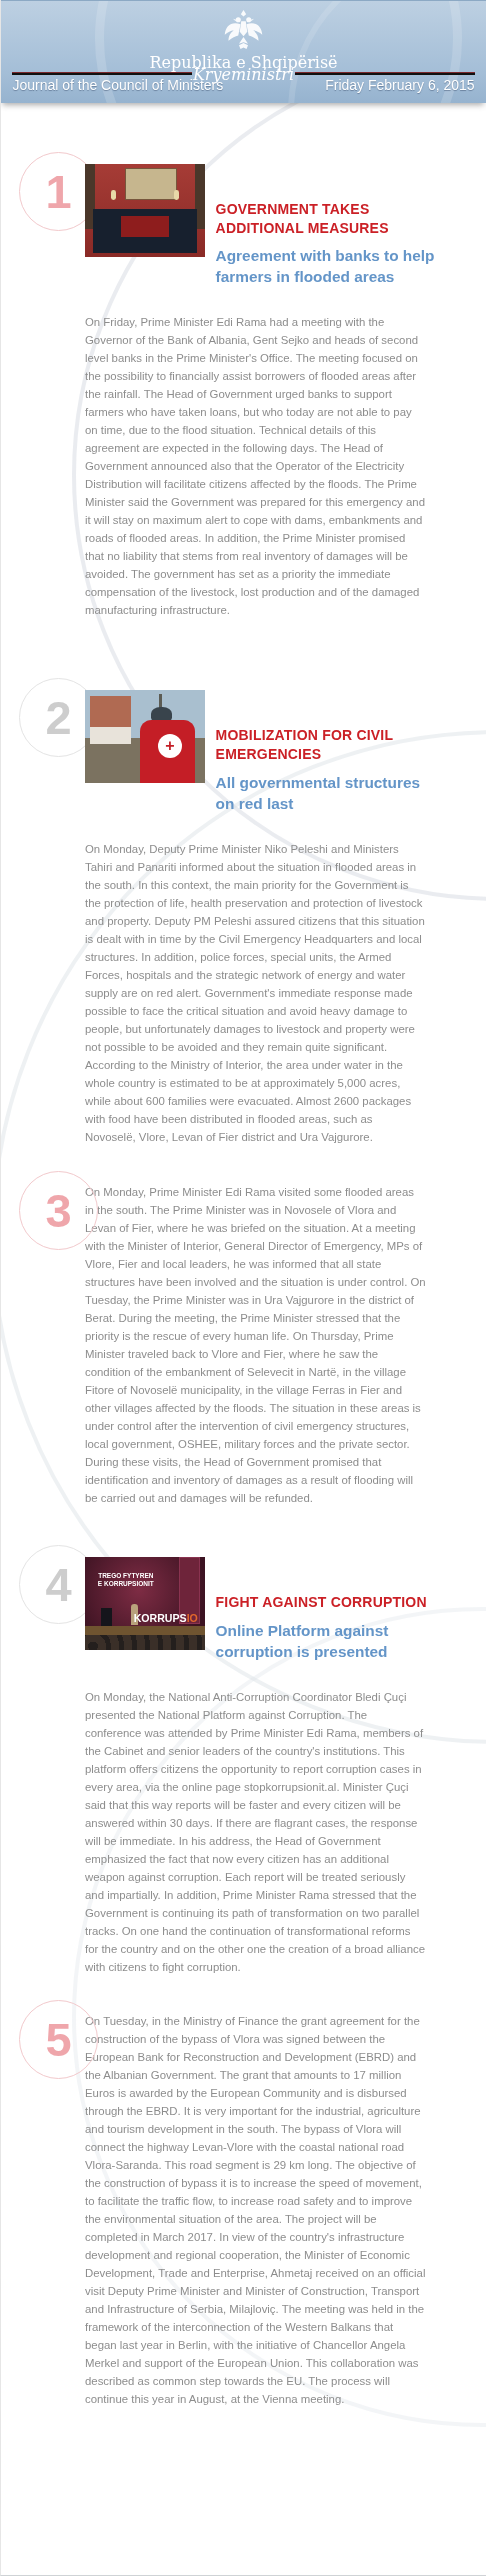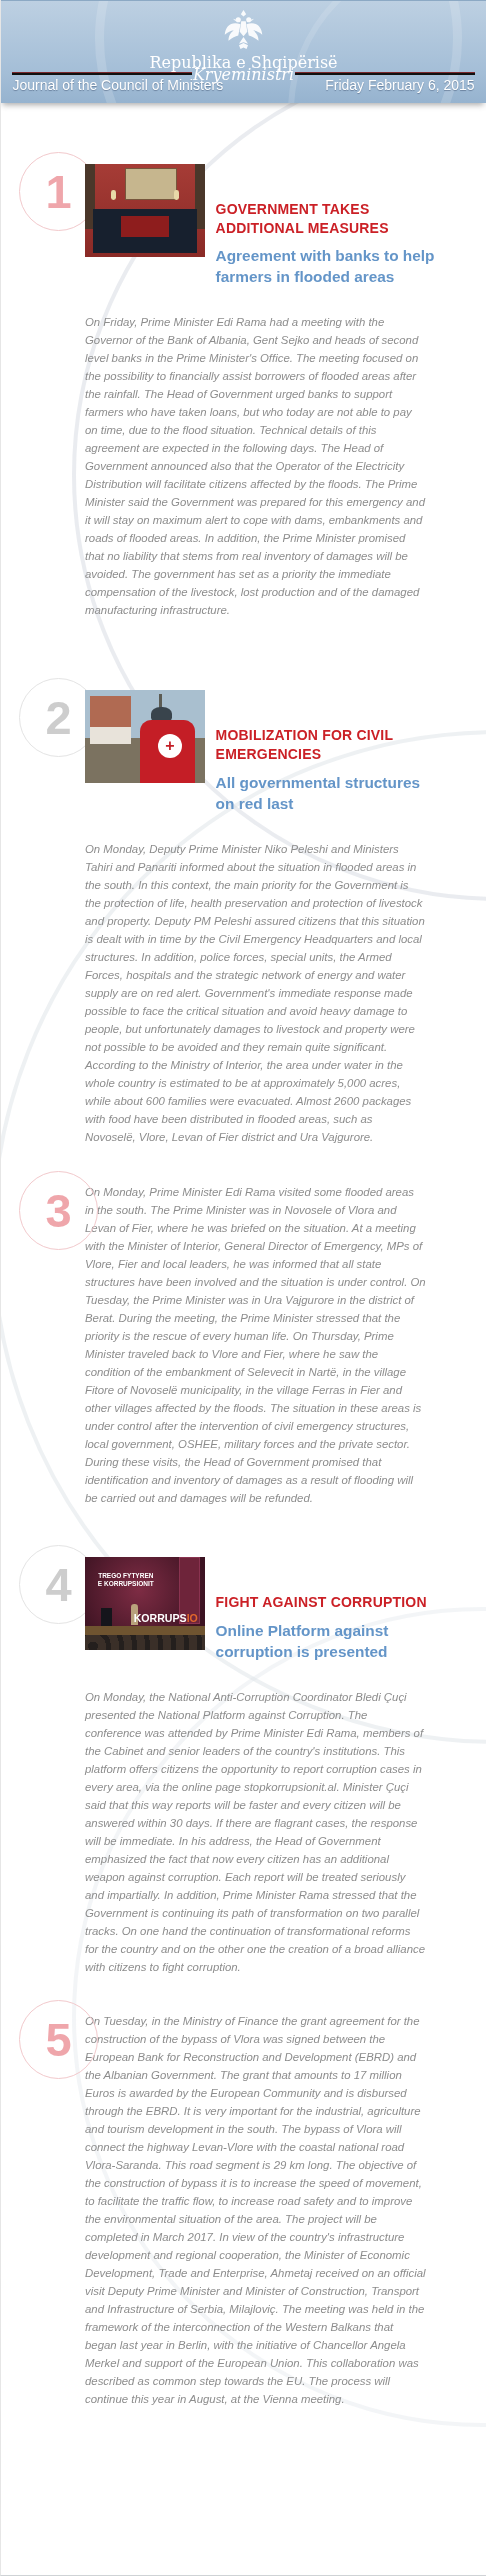--- a/index.html
+++ b/index.html
@@ -31,21 +31,21 @@
   .section{position:relative;padding-left:84px;padding-right:45px;}
   .num-circle{position:absolute;left:18px;top:-12px;width:77px;height:77px;border-radius:50%;
               display:flex;align-items:center;justify-content:center;font-size:47px;font-weight:bold;background:transparent;}
   .num-pink{border:1.2px solid #f2c9cc;color:#efa6ab;}
   .num-gray{border:1.2px solid #e4e4e4;color:#cdcdcd;}
   .media-row{display:flex;gap:10.6px;align-items:flex-start;}
   .photo{width:120px;height:93px;flex:0 0 120px;position:relative;overflow:hidden;}
   .heads{flex:1;min-width:0;margin-top:36px;}
   .h-red{color:#cb2026;font-size:14px;line-height:18.7px;font-weight:bold;letter-spacing:0.2px;}
   .h-blue{color:#6495c8;font-size:15.4px;line-height:21px;font-weight:bold;margin-top:8px;}
-  .body-par{width:341px;margin-top:26px;color:#8d8d8d;font-size:11.4px;line-height:18px;font-style:italic;}
+  .body-par{width:341px;margin-top:26px;color:#8d8d8d;font-size:11.4px;line-height:18px;}
   
   .ph1{background:linear-gradient(#a63c36,#8a2a26);}
   .ph1 .curt{position:absolute;top:0;bottom:30%;width:9.7px;background:#4a372a;}
   .ph1 .curt.l{left:0;} .ph1 .curt.r{right:0;}
   .ph1 .map{position:absolute;top:4px;left:33%;width:42%;height:32%;background:#c6b68e;border:1.6px solid #77563c;}
   .ph1 .sconce{position:absolute;top:28%;width:4.9px;height:9.7px;background:#e8d9a8;border-radius:2.4px;}
   .ph1 .table{position:absolute;left:7%;right:7%;bottom:4%;height:48%;background:#17202e;}
   .ph1 .carpet{position:absolute;left:30%;right:30%;bottom:22%;height:22%;background:#8e1d1d;}
   .ph2{background:linear-gradient(#a9bfcf 0 52%,#7b7260 52% 100%);}
   .ph2 .bldg{position:absolute;top:6%;left:4%;width:34%;height:52%;background:#b06a52;}

